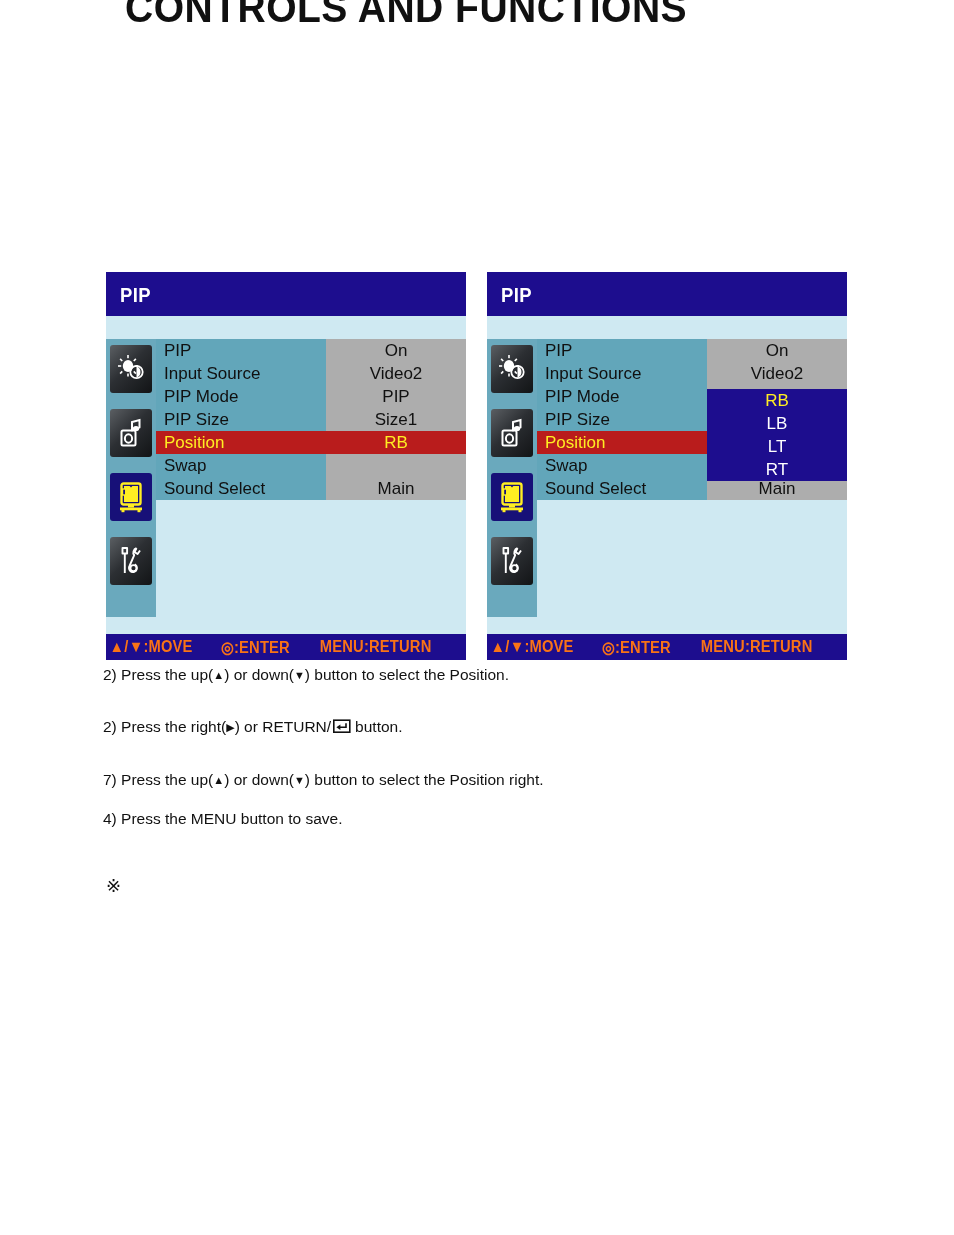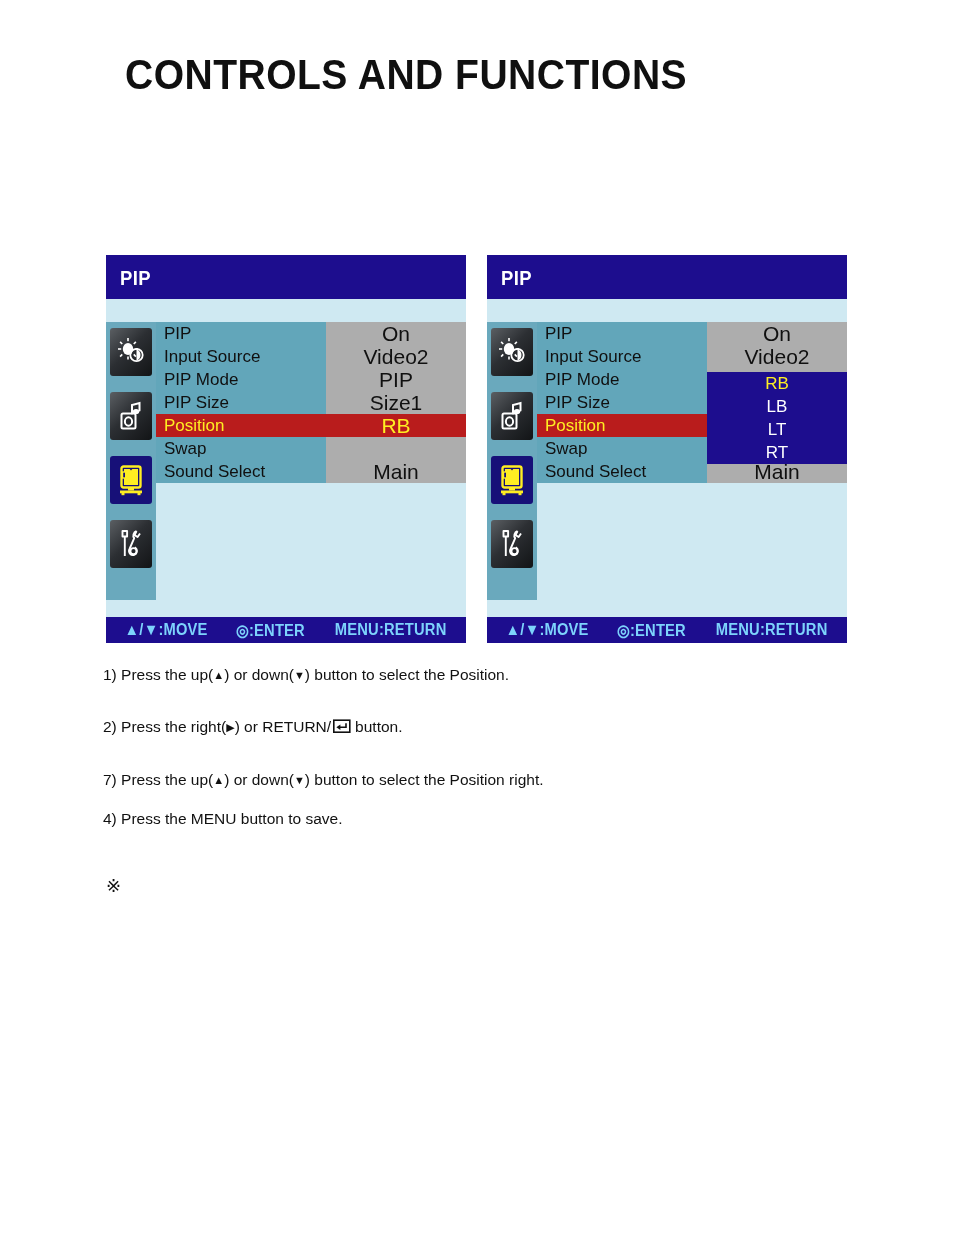--- a/index.html
+++ b/index.html
@@ -13,21 +13,21 @@
     font-family: "Liberation Sans", sans-serif;
     overflow: hidden;
   }
 
   
   #header-banner {
     position: absolute;
     left: 62px; top: 40px;
     width: 662px; height: 133px;
     display: flex;
-    align-items: center;
+    align-items: flex-start;
   }
   #header-accent-bar {
     width: 37px;
     background: #b0b0b0;
     flex: 0 0 37px;
   }
   #header-body {
     flex: 1 1 auto;
     background: #e4e4e4;
     position: relative;
@@ -43,21 +43,21 @@
     letter-spacing: 0.5px;
     color: #101010;
     transform: scaleX(0.93);
     transform-origin: left bottom;
     white-space: nowrap;
   }
 
   
   .osd {
     position: absolute;
-    top: 255px;
+    top: 272px;
     width: 360px;
     height: 388px;
     background: #cfe9f2;
     font-family: "Liberation Sans", sans-serif;
   }
   #osd-left  { left: 106px; }
   #osd-right { left: 487px; }
 
   .osd-titlebar {
     position: absolute;
@@ -124,21 +124,21 @@
     color: #101010;
     font-size: 17px;
     line-height: 23px;
     padding-left: 8px;
     white-space: nowrap;
   }
   .row-value {
     width: 140px;
     background: #adadad;
     color: #101010;
-    font-size: 21px;
+    font-size: 17px;
     line-height: 23px;
     text-align: center;
     white-space: nowrap;
   }
   .osd-row.highlight .row-label,
   .osd-row.highlight .row-value {
     background: #b91c1c;
     color: #ffee22;
   }
   .row-value.empty { background: #adadad; }
@@ -162,23 +162,22 @@
   .dd-item.selected { color: #ffee22; }
 
   
   .osd-bottombar {
     position: absolute;
     left: 0; bottom: 0;
     width: 100%; height: 26px;
     background: #1d0d8e;
     display: flex;
     align-items: center;
-    justify-content: center;
     gap: 22px;
-    color: #7dd3fc;
+    color: #f97316;
     font-size: 16px;
     font-family: "Liberation Sans Narrow", "Liberation Sans", sans-serif;
     font-weight: 700;
     letter-spacing: 0.2px;
   }
   .osd-bottombar span { white-space: nowrap; transform: scaleX(0.92); }
 
   
   .instr {
     position: absolute;
@@ -425,21 +424,21 @@
   </div>
 
   <div class="osd-bottombar">
     <span>▲/▼:MOVE</span>
     <span>◎:ENTER</span>
     <span>MENU:RETURN</span>
   </div>
 </div>
 
 <div class="instr" id="instr-1">
-  <span>1) Press the up(</span><span class="arrow-glyph">▲</span><span>) or down(</span><span class="arrow-glyph">▼</span><span>) button to select the Position.</span>
+  <span>2) Press the up(</span><span class="arrow-glyph">▲</span><span>) or down(</span><span class="arrow-glyph">▼</span><span>) button to select the Position.</span>
 </div>
 
 <div class="instr" id="instr-2">
   <span>2) Press the right(</span><span class="arrow-glyph">▶</span><span>) or RETURN/</span><span class="enter-key-icon"><svg width="20" height="16" viewBox="0 0 20 16">
         <rect x="0.8" y="1.2" width="16" height="12" fill="none" stroke="#111111" stroke-width="1.6"></rect>
         <path d="M13 4.3 L13 8.2 L6.2 8.2" fill="none" stroke="#111111" stroke-width="1.6"></path>
         <polygon points="7.4,5.4 7.4,11 3.4,8.2" fill="#111111"></polygon>
       </svg></span><span>button.</span>
 </div>
 

